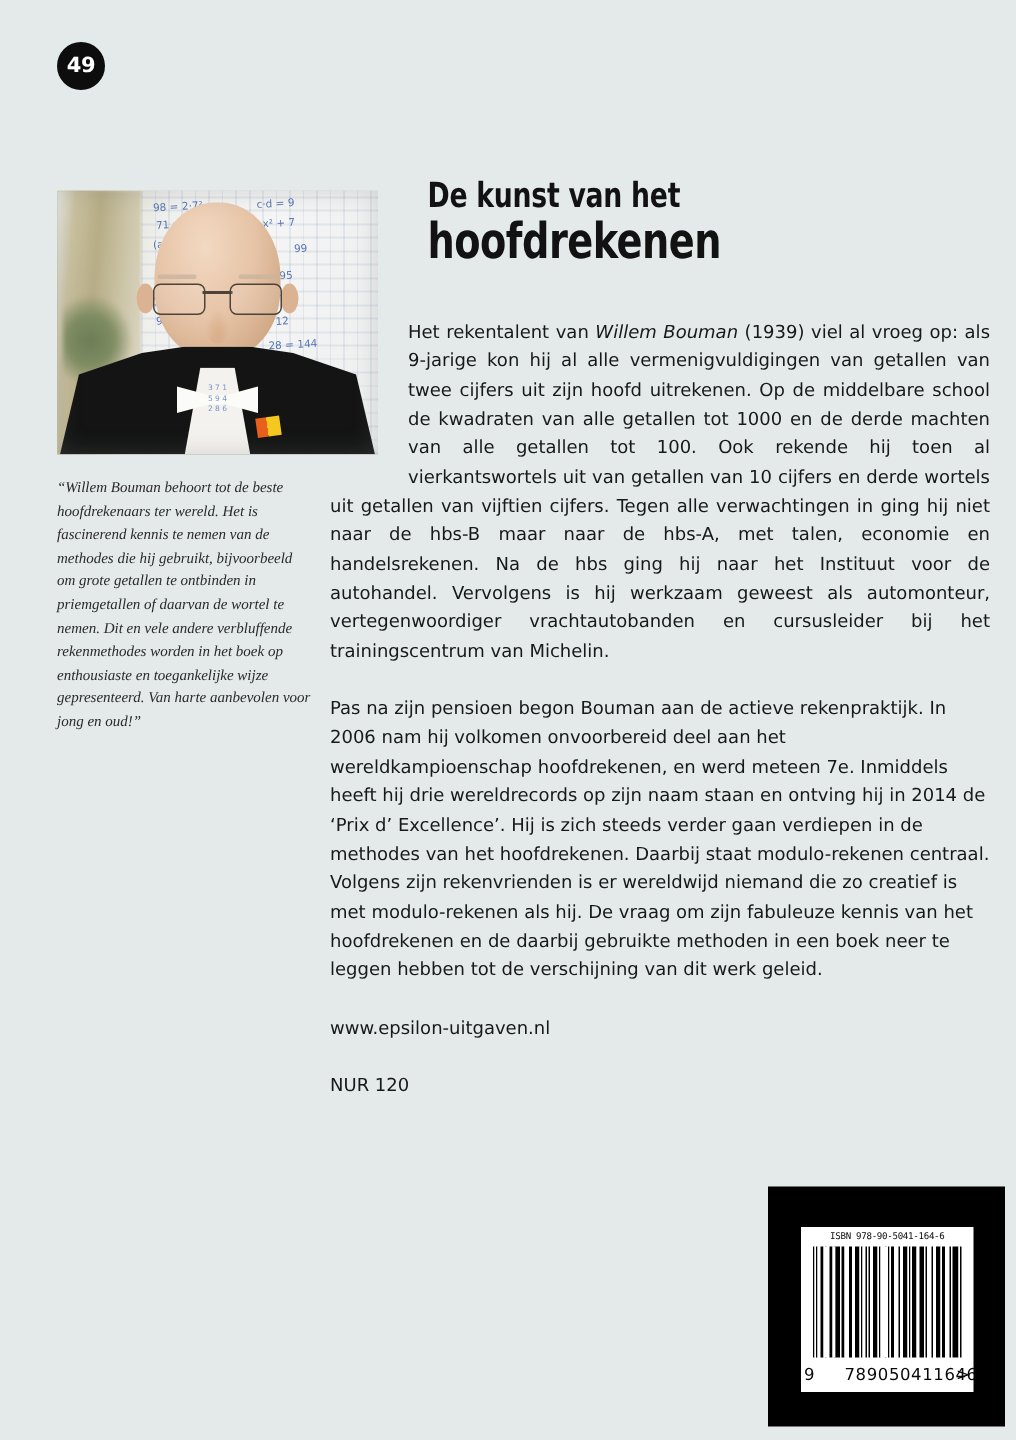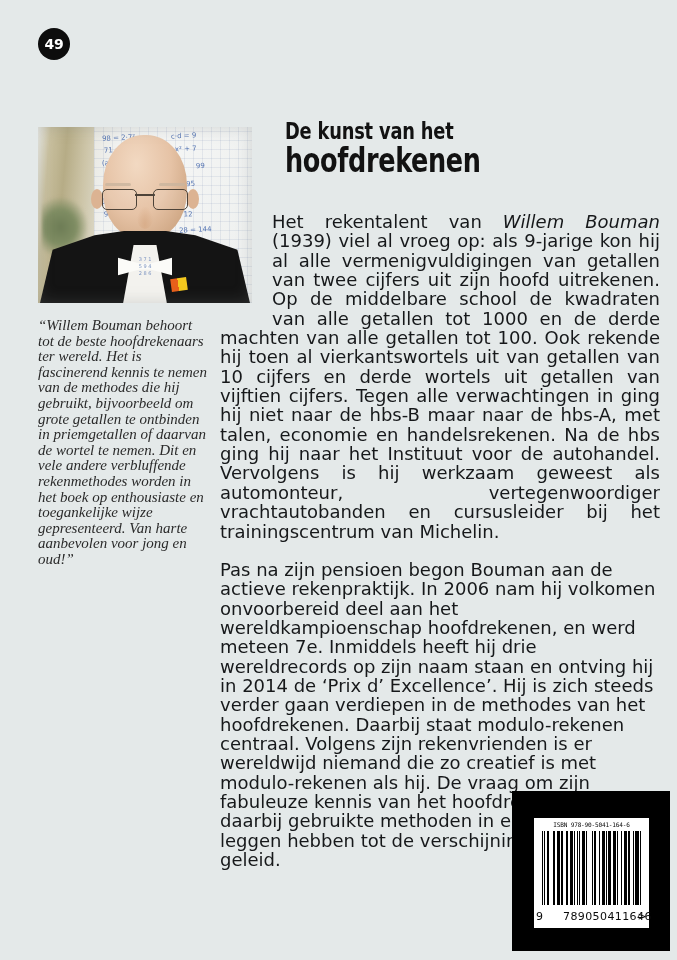--- a/index.html
+++ b/index.html
@@ -171,21 +171,21 @@
     position: absolute; inset: 0;
     box-shadow: inset 0 0 16px rgba(120,125,125,.28);
   }
 
   
   #pull-quote {
     margin-top: 15px;
     width: 170px;
     font-family: "Liberation Serif", serif;
     font-style: italic;
-    font-size: 15px;
+    font-size: 10px;
     line-height: 15.6px;
     color: #2a2a2a;
   }
   #quote-attribution {
     margin-top: 15px;
     width: 170px;
     font-family: "Liberation Serif", serif;
     font-style: italic;
     font-size: 12.6px;
     line-height: 15.6px;
@@ -220,21 +220,21 @@
   }
 
   
   #body-copy {
     position: absolute;
     left: 220px;
     top: 212px;
     width: 440px;
     color: #16181a;
     font-family: "DejaVu Sans", sans-serif;
-    font-size: 18px;
+    font-size: 12px;
     line-height: 19.35px;
   }
   #body-copy p {
     margin: 0 0 19px 0;
     text-align: justify;
     text-justify: inter-word;
   }
   #body-copy p.last-left { text-align: left; }
   #float-shim {
     float: left;
@@ -358,21 +358,23 @@
   <div id="title-line2">hoofdrekenen</div>
 </div>
 
 <div id="body-copy">
   <p>
     <span id="float-shim"></span><span>Het rekentalent van </span><em>Willem Bouman</em><span> (1939) viel al vroeg op: als 9-jarige kon hij al alle vermenigvuldigingen van getallen van twee cijfers uit zijn hoofd uitrekenen. Op de middelbare school de kwadraten van alle getallen tot 1000 en de derde machten van alle getallen tot 100. Ook rekende hij toen al vierkantswortels uit van getallen van 10 cijfers en derde wortels uit getallen van vijftien cijfers. Tegen alle verwachtingen in ging hij niet naar de hbs-B maar naar de hbs-A, met talen, economie en handelsrekenen. Na de hbs ging hij naar het Instituut voor de autohandel. Vervolgens is hij werkzaam geweest als automonteur, vertegenwoordiger vrachtautobanden en cursusleider bij het trainingscentrum van Michelin.</span>
   </p>
 
   <p class="last-left">Pas na zijn pensioen begon Bouman aan de actieve rekenpraktijk. In 2006 nam hij volkomen onvoorbereid deel aan het wereldkampioenschap hoofdrekenen, en werd meteen 7e. Inmiddels heeft hij drie wereldrecords op zijn naam staan en ontving hij in 2014 de ‘Prix d’ Excellence’. Hij is zich steeds verder gaan verdiepen in de methodes van het hoofdrekenen. Daarbij staat modulo-rekenen centraal. Volgens zijn rekenvrienden is er wereldwijd niemand die zo creatief is met modulo-rekenen als hij. De vraag om zijn fabuleuze kennis van het hoofdrekenen en de daarbij gebruikte methoden in een boek neer te leggen hebben tot de verschijning van dit werk geleid.</p>
 
-
+  <p id="site-url" class="last-left">www.epsilon-uitgaven.nl</p>
+
+  <p id="nur-line" class="last-left">NUR 120</p>
 </div>
 
 <div id="barcode-block">
   <div id="barcode-white">
     <div id="isbn-text">ISBN 978-90-5041-164-6</div>
     <div id="bars">
         <i style="width: 0.862069%; background: rgb(0, 0, 0);"></i>
         <i style="width: 0.862069%; background: rgb(255, 255, 255);"></i>
         <i style="width: 0.862069%; background: rgb(0, 0, 0);"></i>
         <i style="width: 2.58621%; background: rgb(255, 255, 255);"></i>

